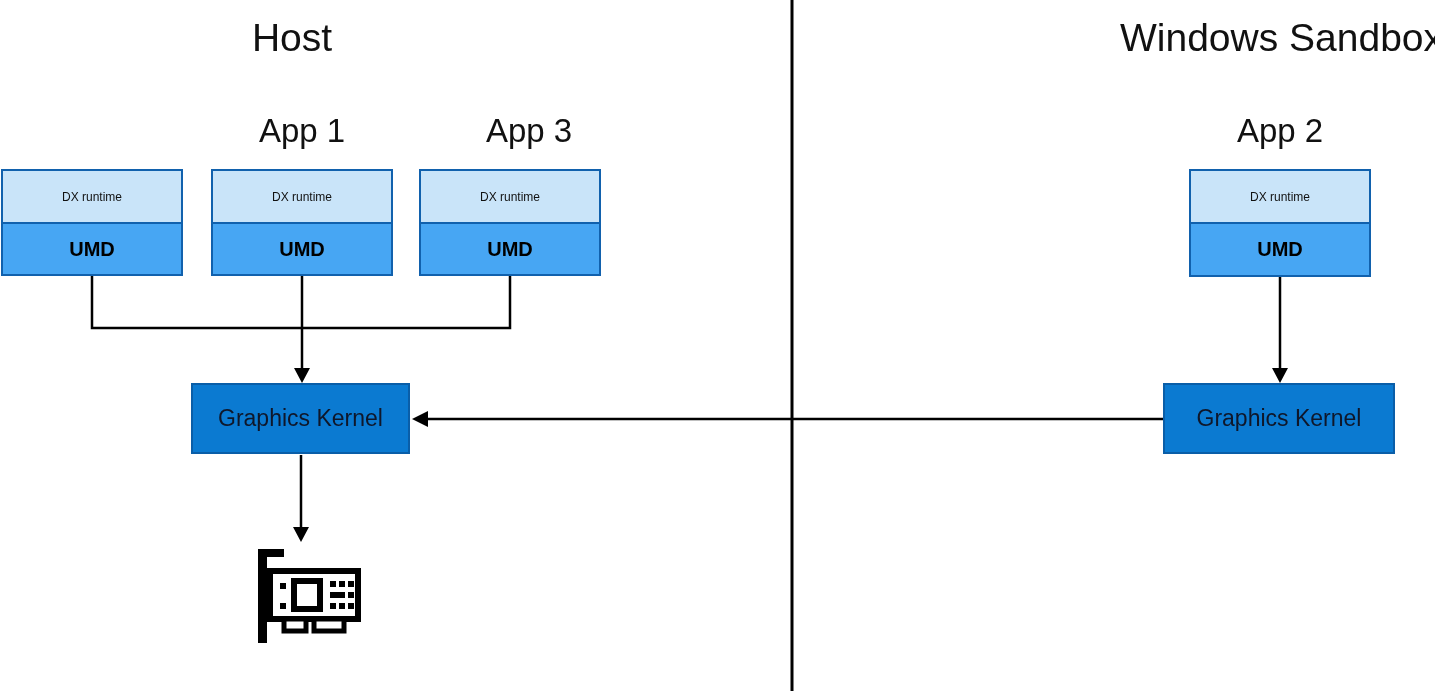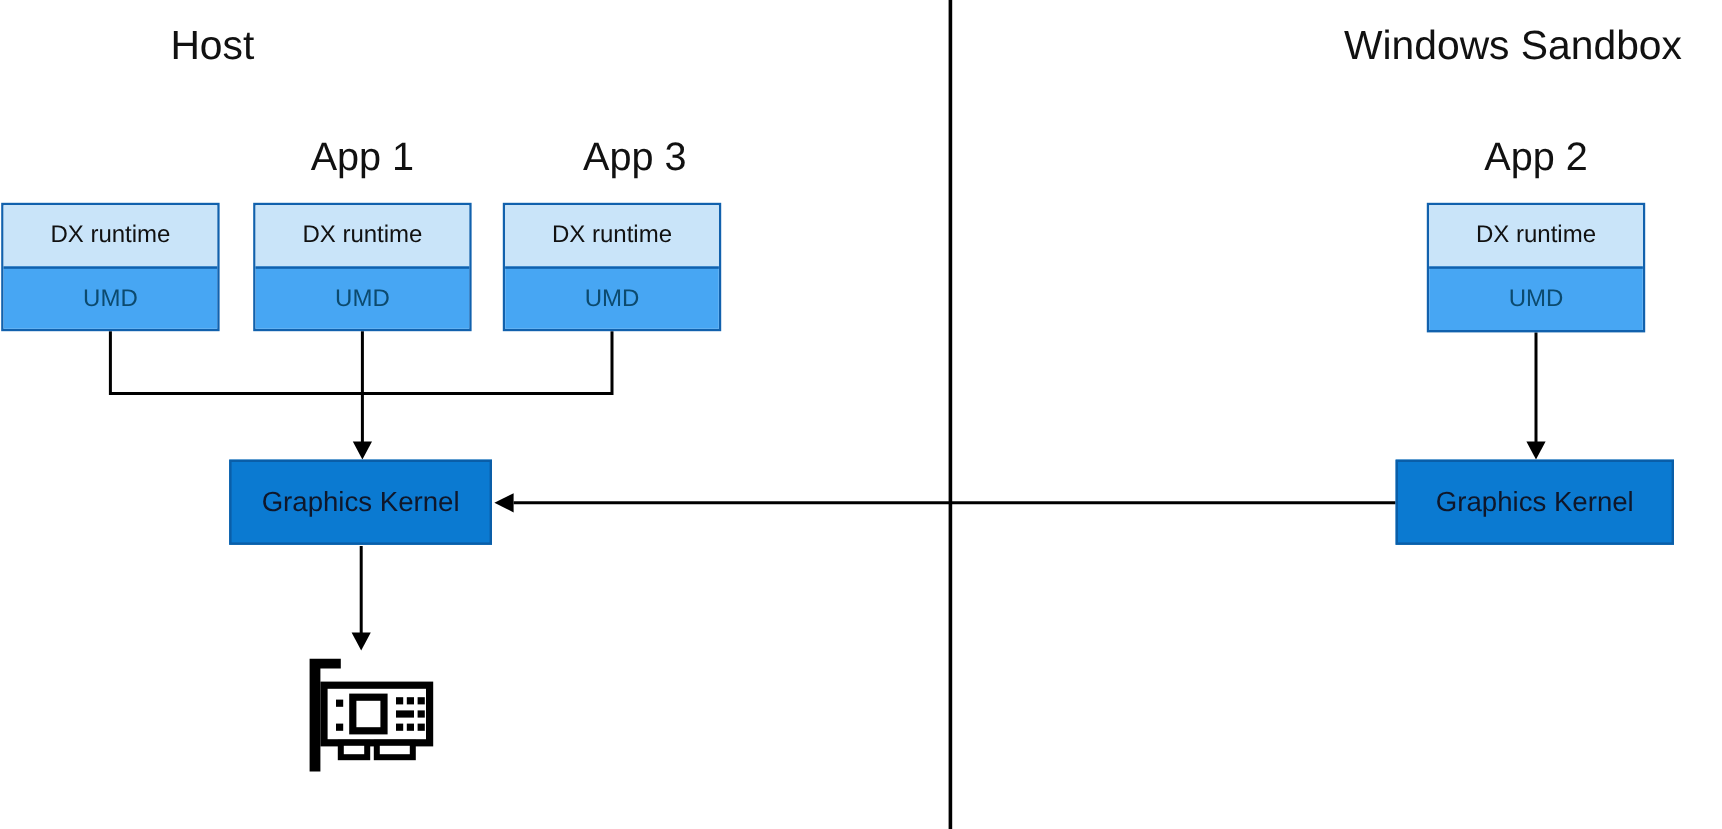--- a/index.html
+++ b/index.html
@@ -13,22 +13,23 @@
     overflow: hidden;
   }
   .overlay {
     position: absolute;
     left: 0; top: 0;
     width: 1435px; height: 691px;
     pointer-events: none;
   }
   .section-title {
     position: absolute;
-    font-size: 34px;
+    font-size: 39px;
     line-height: 48px;
+    text-align: center;
     color: #111111;
     white-space: nowrap;
   }
   .app-label {
     position: absolute;
     width: 182px;
     font-size: 33px;
     line-height: 44px;
     text-align: center;
     color: #111111;
@@ -42,32 +43,33 @@
     box-sizing: border-box;
     display: flex;
     flex-direction: column;
   }
   .layer-dx {
     height: 51px;
     background: #c9e4f9;
     display: flex;
     align-items: center;
     justify-content: center;
-    font-size: 20px;
+    font-size: 12px;
     color: #111111;
   }
   .layer-umd {
     flex: 1;
     background: #47a6f3;
     border-top: 2px solid #1161ad;
     display: flex;
     align-items: center;
     justify-content: center;
     font-size: 20px;
-    color: #0c4a6e;
+    color: #000000;
+    font-weight: bold;
   }
   .kernel-box {
     position: absolute;
     background: #0b7ad1;
     border: 2px solid #0a5ea8;
     box-sizing: border-box;
     color: #0f172a;
     font-size: 23px;
     display: flex;
     align-items: center;

